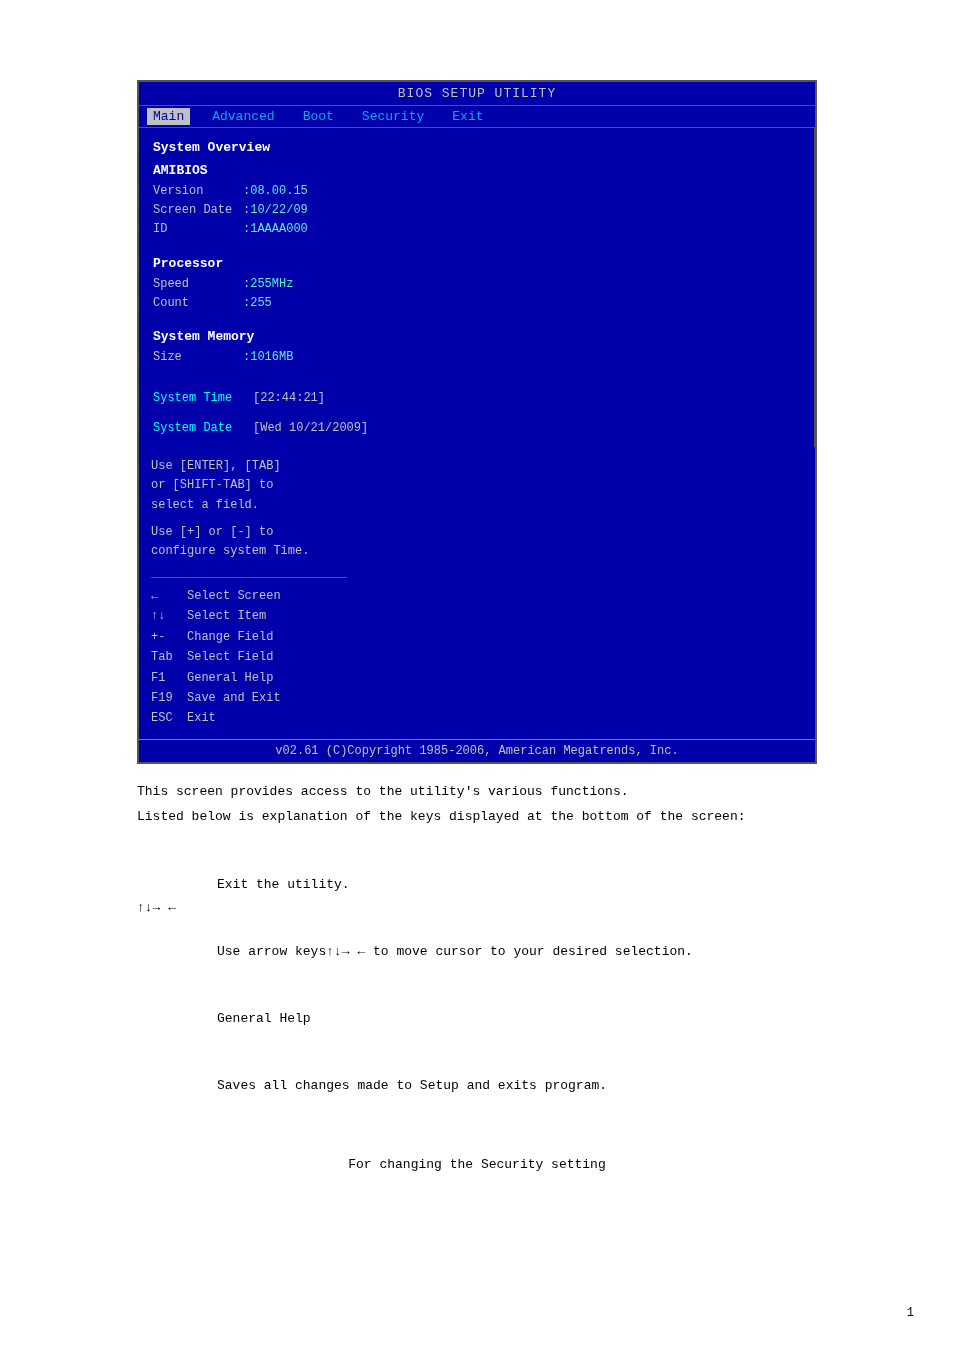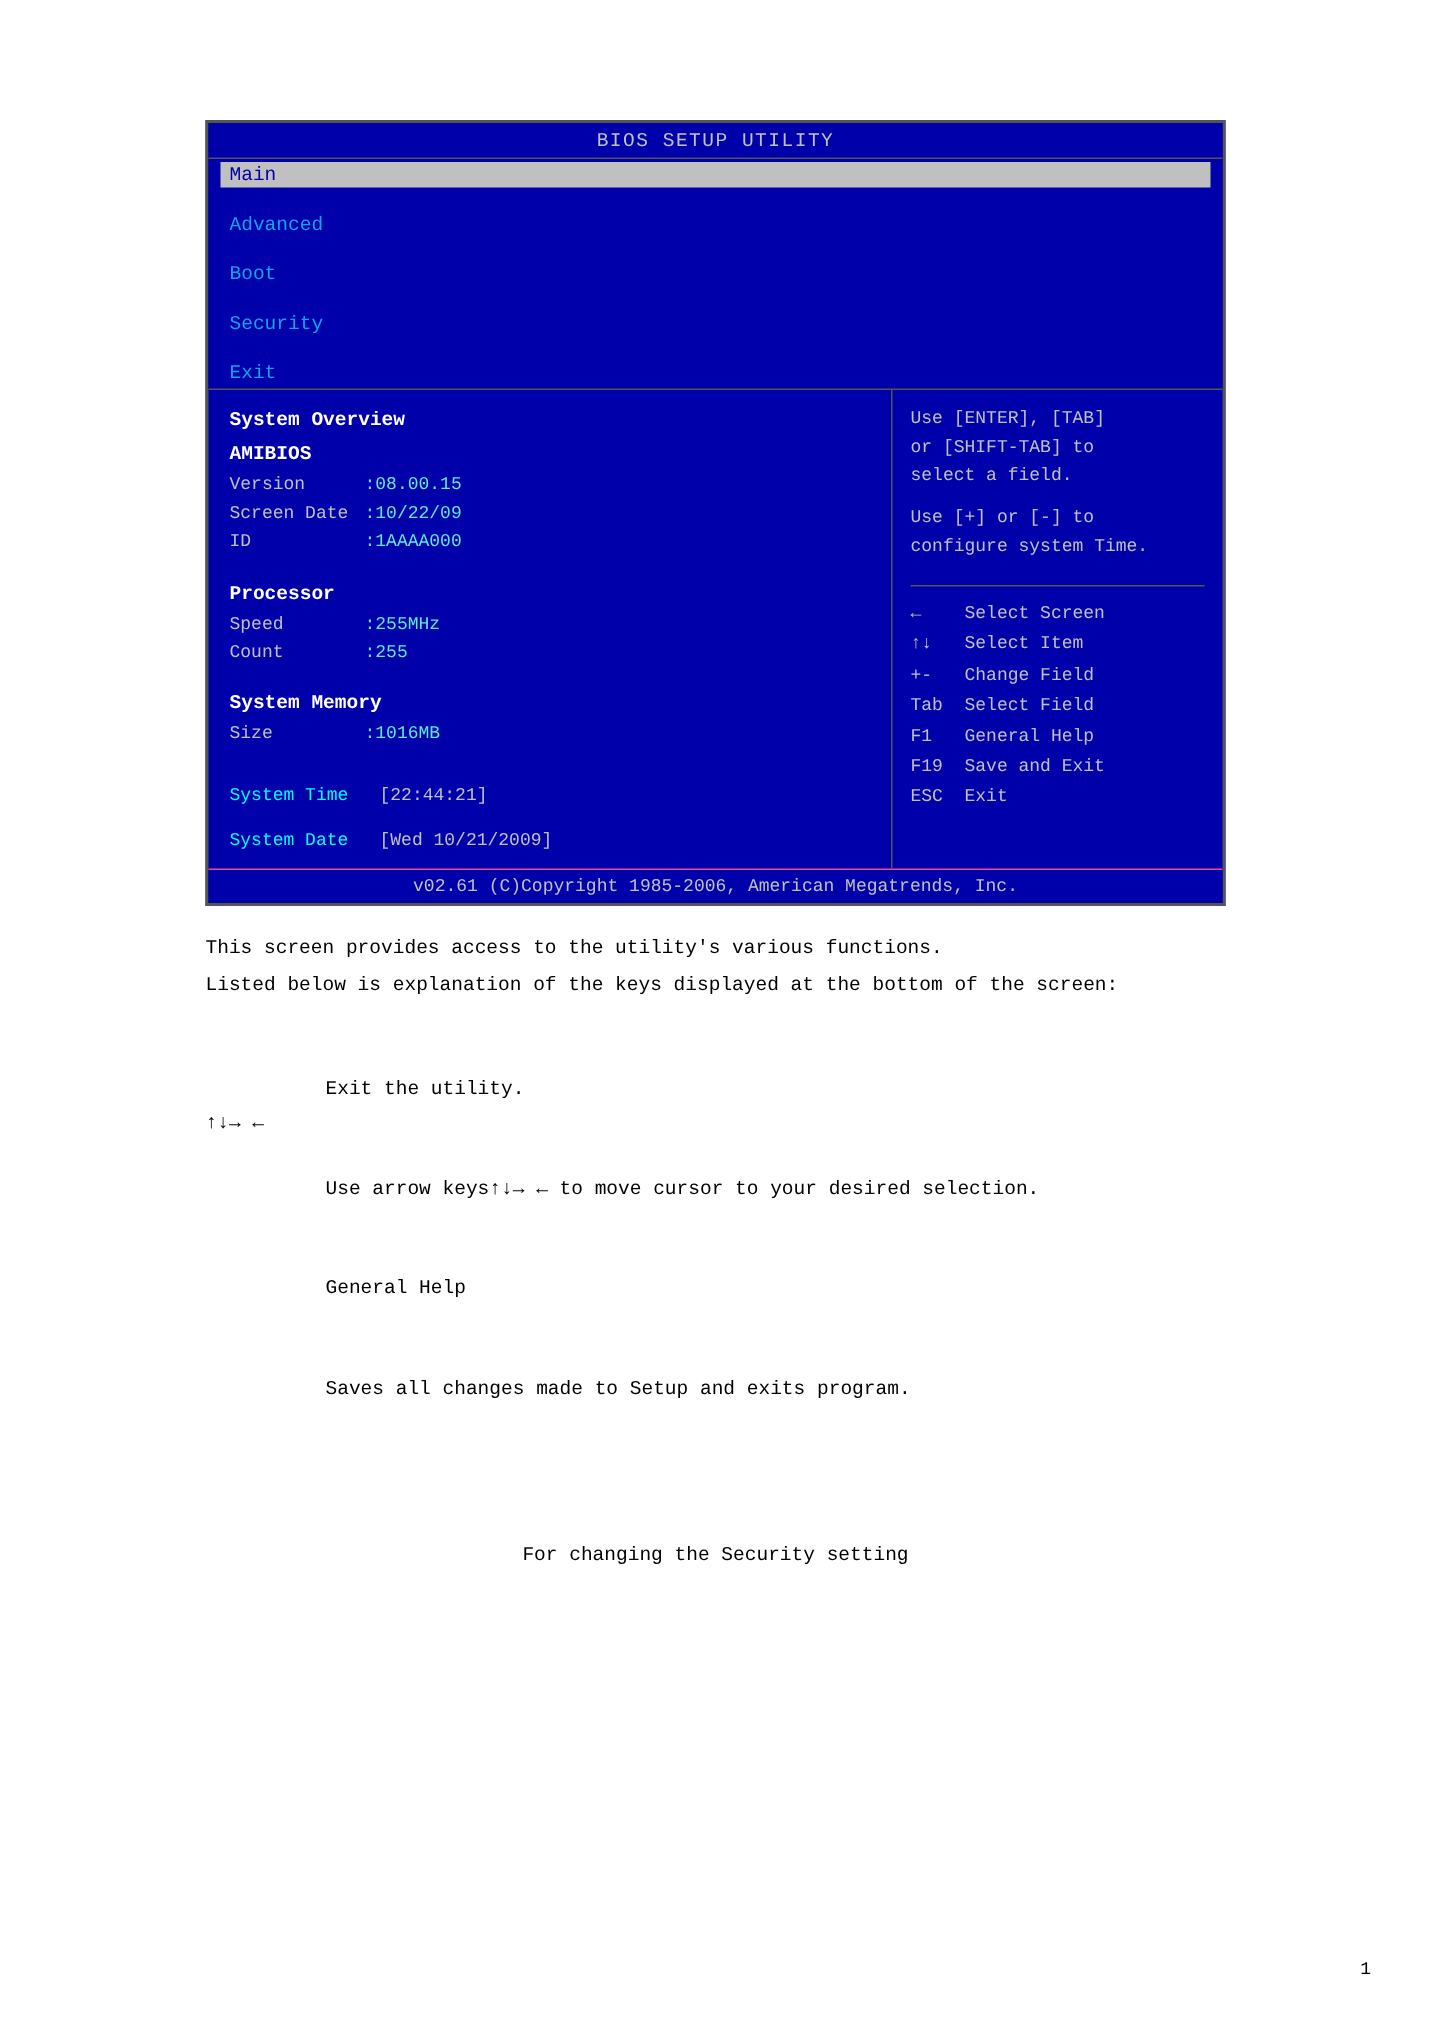--- a/index.html
+++ b/index.html
@@ -32,41 +32,41 @@
       text-align: center;
       padding: 4px 0;
       font-size: 13px;
       letter-spacing: 1px;
       border-bottom: 1px solid #555;
     }
 
     .bios-menu-bar {
       background: #0000aa;
       display: flex;
-      flex-direction: column;
+      flex-direction: row;
       padding: 2px 8px;
       gap: 16px;
       border-bottom: 1px solid #555;
     }
 
     .bios-menu-item {
       color: #0ea5e9;
       padding: 1px 6px;
       font-size: 13px;
       cursor: pointer;
     }
 
     .bios-menu-item.active {
       background: #c0c0c0;
       color: #0000aa;
     }
 
     .bios-body {
       display: flex;
-      flex-direction: row;
+      flex-direction: column;
       padding: 0;
       min-height: 300px;
     }
 
     .bios-left {
       flex: 1;
       padding: 12px 14px;
       border-right: 1px solid #555;
       color: #c0c0c0;
     }
@@ -179,21 +179,21 @@
       color: #000;
     }
 
     .indent-text {
       flex: 1;
       margin-top: 44px;
     }
 
     .center-text {
       text-align: center;
-      margin-top: 92px;
+      margin-top: 60px;
       font-size: 13px;
       color: #000;
     }
 
     .page-number {
       position: absolute;
       bottom: 30px;
       right: 40px;
       font-size: 12px;
       color: #000;

